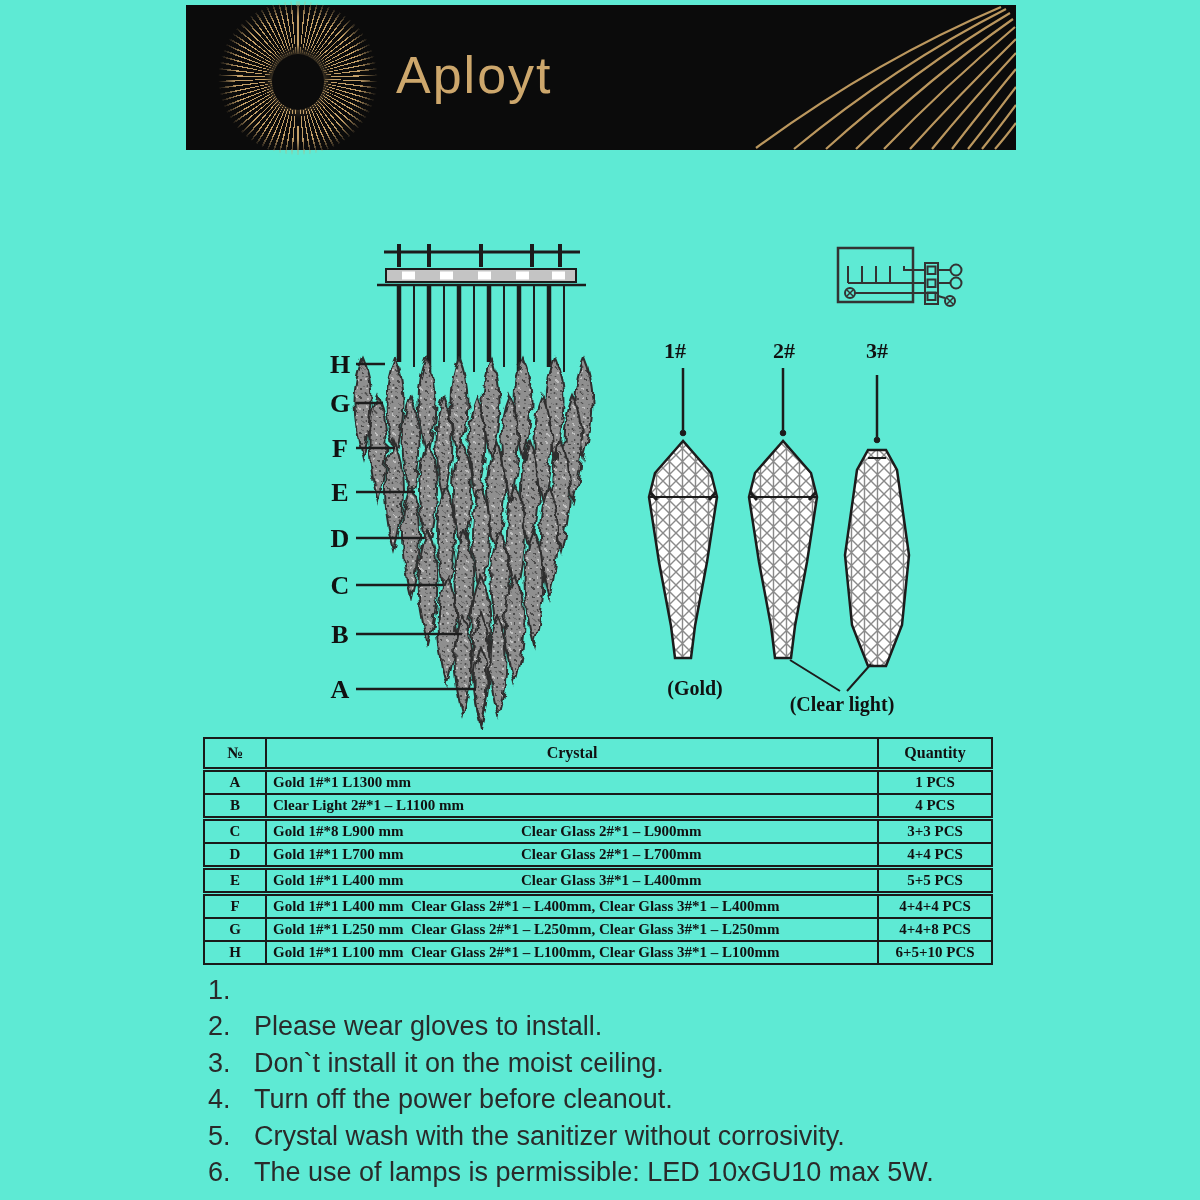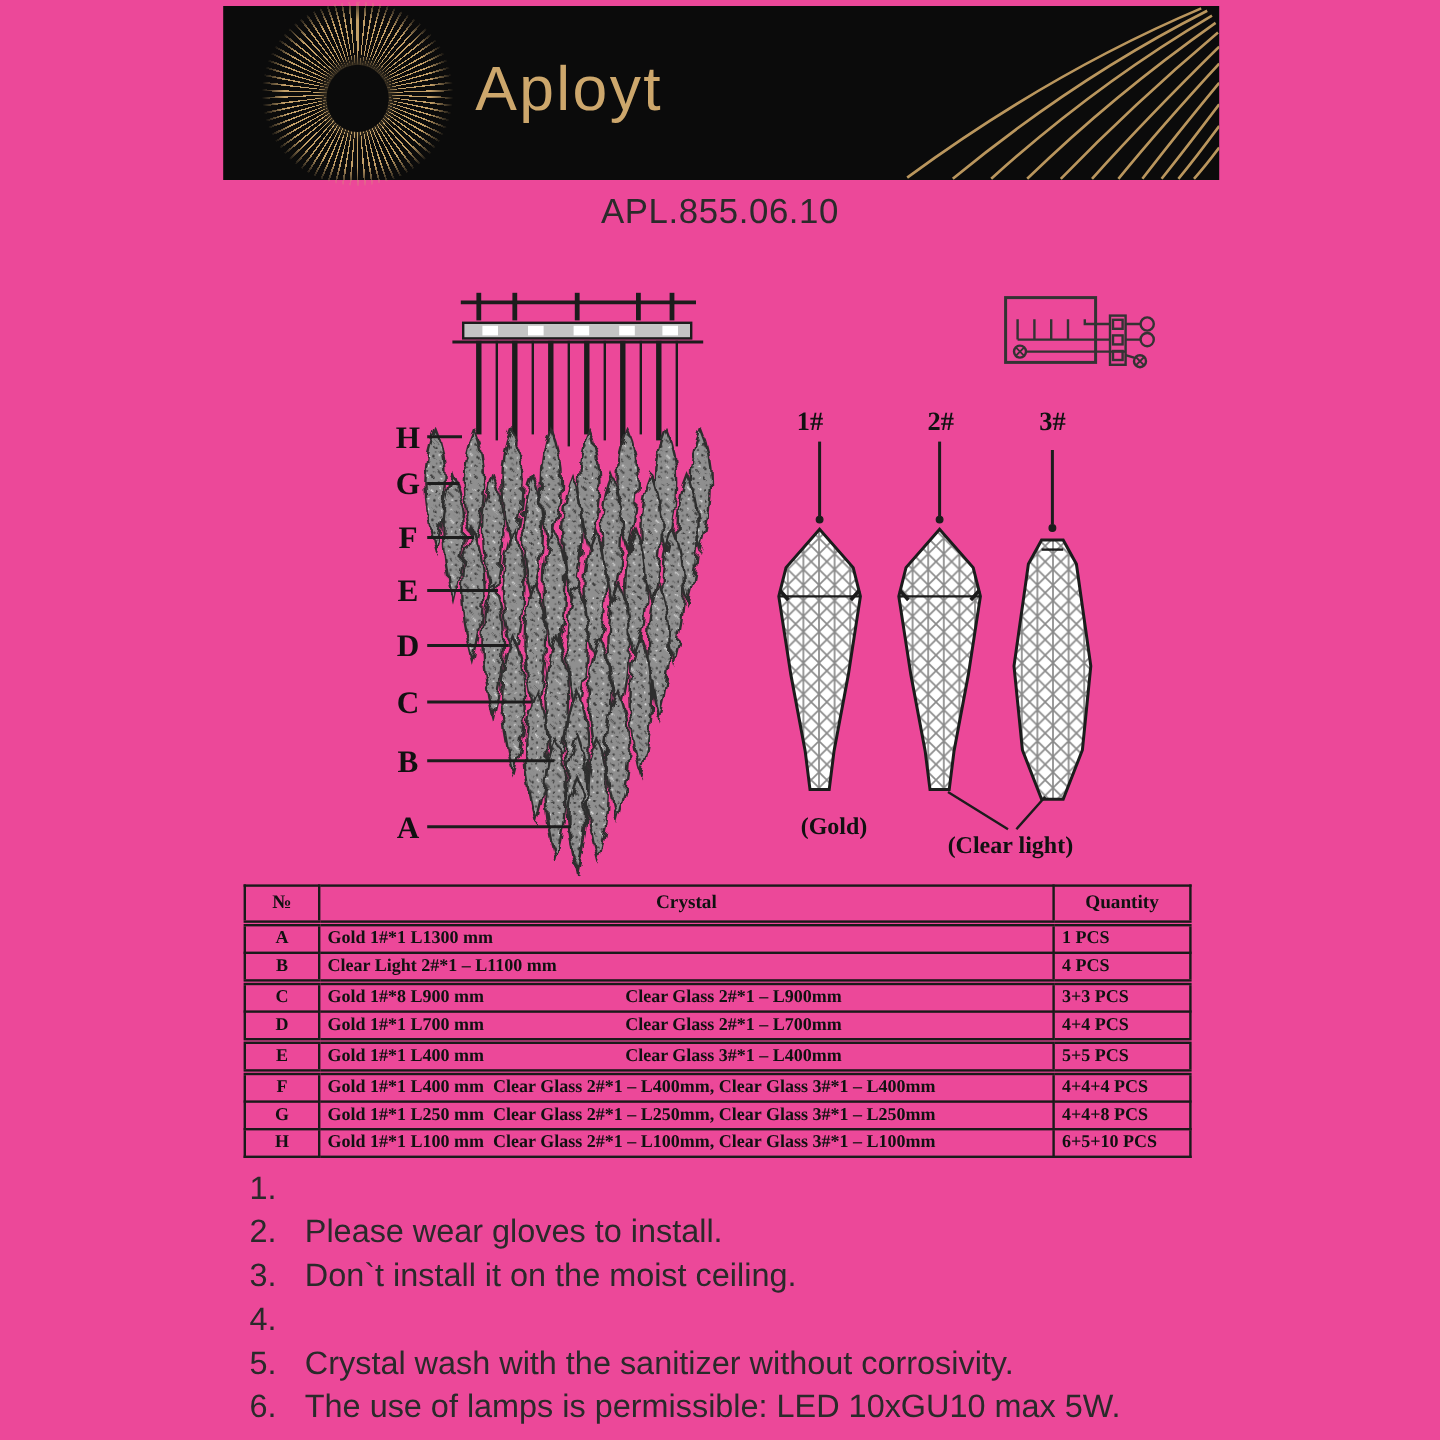--- a/index.html
+++ b/index.html
@@ -1,16 +1,16 @@
 <!DOCTYPE html>
 <html><head>
 <meta charset="utf-8">
 <style>
   html,body{margin:0;padding:0;background:#fff;}
-  .page{position:relative;width:1200px;height:1200px;background:#ec4899;overflow:hidden;
+  .page{position:relative;width:1200px;height:1200px;background:#5eead4;overflow:hidden;
         font-family:"Liberation Sans",sans-serif;color:#222;}
   
   .banner{position:absolute;left:186px;top:5px;width:830px;height:145px;background:#0b0b0b;}
   .starburst{position:absolute;left:32px;top:-4px;width:160px;height:154px;border-radius:50%;
     background:repeating-conic-gradient(rgba(206,168,110,.95) 0deg 1.2deg, rgba(0,0,0,0) 1.2deg 4.6deg);
     -webkit-mask-image:radial-gradient(circle,transparent 0 21%,#000 30% 55%,transparent 72%);
     mask-image:radial-gradient(circle,transparent 0 21%,#000 30% 55%,transparent 72%);}
   .star-core{position:absolute;left:86px;top:49px;width:52px;height:56px;border-radius:50%;
     background:#0b0b0b;box-shadow:0 0 10px 2px rgba(206,168,110,.35);}
   .brand-name{position:absolute;left:210px;top:40px;font-size:52px;letter-spacing:2px;
@@ -22,21 +22,21 @@
   
   .diagram{position:absolute;left:180px;top:235px;}
   .serifb{font-family:"Liberation Serif","DejaVu Serif",serif;font-weight:bold;}
   
   .spec-table{position:absolute;left:203px;top:737px;width:790px;border-collapse:collapse;
     font-family:"Liberation Serif","DejaVu Serif",serif;font-weight:bold;font-size:15px;color:#111;}
   .spec-table td{border:2px solid #1a1a1a;height:21px;padding:0 6px;vertical-align:middle;}
   .spec-table tr.hdr td{height:28px;text-align:center;font-size:16px;border-bottom:5px double #1a1a1a;}
   .spec-table tr.grp td{border-bottom:5px double #1a1a1a;}
   td.no-cell{width:48px;text-align:center;}
-  td.qty-cell{width:100px;}
+  td.qty-cell{width:100px;text-align:center;}
   td.crystal-cell{position:relative;white-space:pre;margin-top:16px;}
   .c2{position:absolute;left:254px;top:0;line-height:21px;}
   
   .instructions{position:absolute;left:208px;top:972px;width:840px;font-size:27px;color:#2a2a2a;}
   .ins-item{display:flex;height:36.5px;align-items:center;}
   .ins-num{width:46px;flex:0 0 46px;}
 </style>
 </head>
 <body>
 
@@ -57,21 +57,20 @@
         <path d="M 300,48 Q 252,100 216,144"></path>
         <path d="M 300,64 Q 262,110 236,144"></path>
         <path d="M 300,82 Q 272,119 252,144"></path>
         <path d="M 300,100 Q 280,127 266,144"></path>
         <path d="M 300,118 Q 288,134 279,144"></path>
       </g>
     </svg>
   </header>
 
   <div class="title-block">
-    <div>APL.855.06.10</div>
   </div>
 
   <svg class="diagram" width="840" height="500" viewBox="180 235 840 500">
     <defs>
       <pattern id="crysfill" width="9" height="9" patternUnits="userSpaceOnUse">
         <rect width="9" height="9" fill="#8f8f8f"></rect>
         <circle cx="2" cy="3" r="1.1" fill="#3a3a3a"></circle>
         <circle cx="6.5" cy="7" r="1" fill="#494949"></circle>
         <circle cx="7" cy="2" r="0.9" fill="#d8d8d8"></circle>
         <circle cx="3" cy="7.5" r="0.8" fill="#646464"></circle>
@@ -292,20 +291,21 @@
     <div class="ins-item">
       <span class="ins-num">2.</span>
       <span>Please wear gloves to install.</span>
     </div>
     <div class="ins-item">
       <span class="ins-num">3.</span>
       <span>Don`t install it on the moist ceiling.</span>
     </div>
     <div class="ins-item">
       <span class="ins-num">4.</span>
+      <span>Turn off the power before cleanout.</span>
     </div>
     <div class="ins-item">
       <span class="ins-num">5.</span>
       <span>Crystal wash with the sanitizer without corrosivity.</span>
     </div>
     <div class="ins-item">
       <span class="ins-num">6.</span>
       <span>The use of lamps is permissible: LED 10xGU10 max 5W.</span>
     </div>
   </div>

